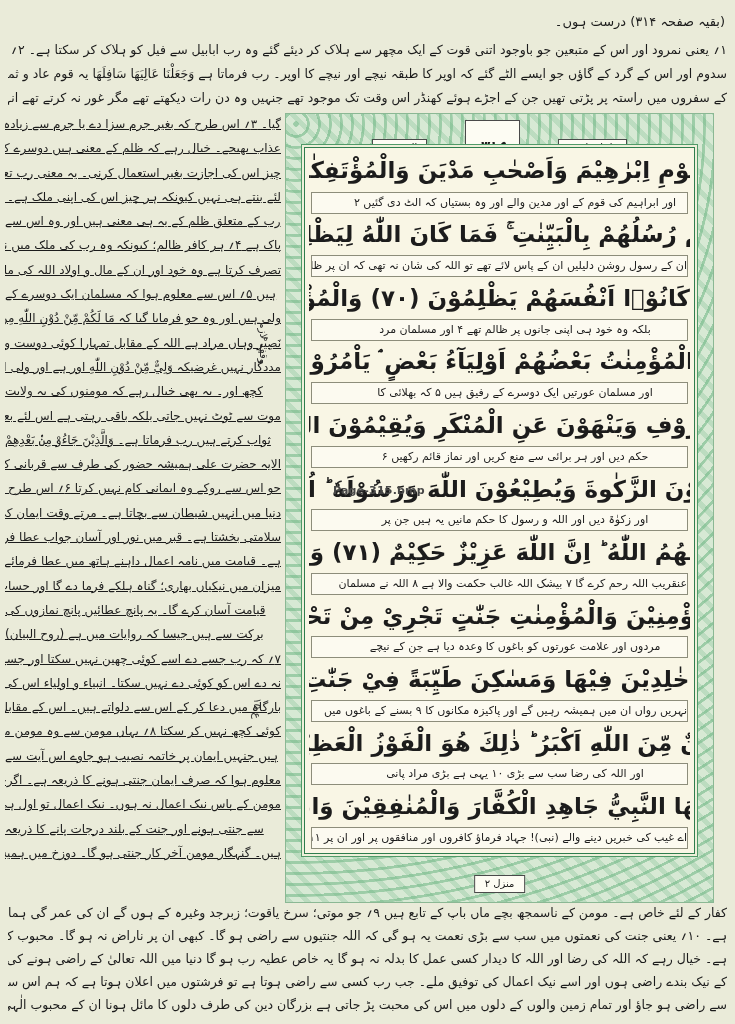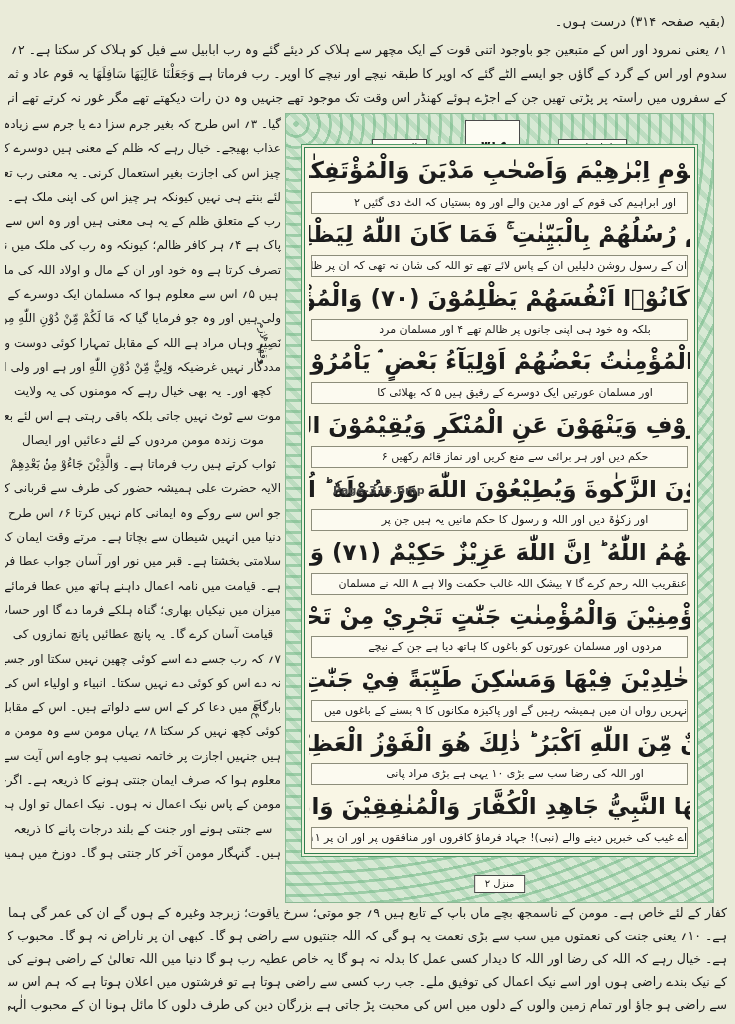--- a/index.html
+++ b/index.html
@@ -16,21 +16,21 @@
     position:absolute;top:14px;right:10px;left:10px;
     font-size:13px;text-align:right;white-space:nowrap;overflow:hidden;
   }
   .top-notes{position:absolute;top:38px;right:8px;left:8px;}
   .top-notes .c-line{height:24px;line-height:24px;font-size:12.5px;
     white-space:nowrap;overflow:hidden;text-align:right;}
 
   
   .margin-col{position:absolute;top:112px;left:5px;width:276px;}
   .margin-col .c-line{height:24.3px;line-height:24.3px;font-size:12px;
-    white-space:nowrap;overflow:hidden;text-align:center;}
+    white-space:nowrap;overflow:hidden;text-align:left;text-decoration:underline;}
 
   
   .quran-box{
     position:absolute;left:285px;top:113px;width:429px;height:790px;
     box-sizing:border-box;
     background-color:#d7e9d4;
     background-image:
       repeating-radial-gradient(circle at 10px 10px, rgba(108,181,130,.55) 0 2.5px, rgba(108,181,130,0) 3px 11px),
       repeating-linear-gradient(45deg, rgba(125,190,145,.30) 0 5px, rgba(255,255,255,0) 5px 13px);
     border:1px solid #8bb894;
@@ -113,34 +113,34 @@
       <div class="c-line">لئے بنتے ہی نہیں کیونکہ ہر چیز اس کی اپنی ملک ہے۔ لہٰذا</div>
       <div class="c-line">رب کے متعلق ظلم کے یہ ہی معنی ہیں اور وہ اس سے</div>
       <div class="c-line">پاک ہے ۴؍ ہر کافر ظالم؛ کیونکہ وہ رب کی ملک میں ناجائز</div>
       <div class="c-line">تصرف کرتا ہے وہ خود اور ان کے مال و اولاد اللہ کی ملک</div>
       <div class="c-line">ہیں ۵؍ اس سے معلوم ہوا کہ مسلمان ایک دوسرے کے</div>
       <div class="c-line">ولی ہیں اور وہ جو فرمایا گیا کہ مَا لَكُمْ مِّنْ دُوْنِ اللّٰهِ مِنْ وَّلِيٍّ وَّلَا</div>
       <div class="c-line">نَصِيْرٍ وہاں مراد ہے اللہ کے مقابل تمہارا کوئی دوست و</div>
       <div class="c-line">مددگار نہیں غرضیکہ وَلِيٌّ مِّنْ دُوْنِ اللّٰهِ اور ہے اور ولی اللہ</div>
       <div class="c-line">کچھ اور۔ یہ بھی خیال رہے کہ مومنوں کی یہ ولایت</div>
       <div class="c-line">موت سے ٹوٹ نہیں جاتی بلکہ باقی رہتی ہے اس لئے بعد</div>
-      <div class="c-line">موت زندہ مومن مردوں کے لئے دعائیں اور ایصال</div>
       <div class="c-line">ثواب کرتے ہیں رب فرماتا ہے۔ وَالَّذِيْنَ جَاءُوْ مِنْۢ بَعْدِهِمْ</div>
       <div class="c-line">الایہ حضرت علی ہمیشہ حضور کی طرف سے قربانی کرتے تھے</div>
       <div class="c-line">جو اس سے روکے وہ ایمانی کام نہیں کرتا ۶؍ اس طرح کہ</div>
       <div class="c-line">دنیا میں انہیں شیطان سے بچاتا ہے۔ مرتے وقت ایمان کی</div>
       <div class="c-line">سلامتی بخشتا ہے۔ قبر میں نور اور آسان جواب عطا فرماتا</div>
       <div class="c-line">ہے۔ قیامت میں نامہ اعمال داہنے ہاتھ میں عطا فرمائے گا</div>
       <div class="c-line">میزان میں نیکیاں بھاری؛ گناہ ہلکے فرما دے گا اور حساب</div>
       <div class="c-line">قیامت آسان کرے گا۔ یہ پانچ عطائیں پانچ نمازوں کی</div>
+      <div class="c-line">برکت سے ہیں جیسا کہ روایات میں ہے (روح البیان)</div>
       <div class="c-line">۷؍ کہ رب جسے دے اسے کوئی چھین نہیں سکتا اور جسے</div>
       <div class="c-line">نہ دے اس کو کوئی دے نہیں سکتا۔ انبیاء و اولیاء اس کی</div>
       <div class="c-line">بارگاہ میں دعا کر کے اس سے دلواتے ہیں۔ اس کے مقابل</div>
       <div class="c-line">کوئی کچھ نہیں کر سکتا ۸؍ یہاں مومن سے وہ مومن مراد</div>
-      <div class="c-line">ہیں جنہیں اجازت پر خاتمہ نصیب ہو جاوے اس آیت سے</div>
+      <div class="c-line">ہیں جنہیں ایمان پر خاتمہ نصیب ہو جاوے اس آیت سے</div>
       <div class="c-line">معلوم ہوا کہ صرف ایمان جنتی ہونے کا ذریعہ ہے۔ اگرچہ</div>
       <div class="c-line">مومن کے پاس نیک اعمال نہ ہوں۔ نیک اعمال تو اول ہی</div>
       <div class="c-line">سے جنتی ہونے اور جنت کے بلند درجات پانے کا ذریعہ</div>
       <div class="c-line">ہیں۔ گنہگار مومن آخر کار جنتی ہو گا۔ دوزخ میں ہمیشگی</div>
     </div>
 
   <div class="quran-box">
 
     <div class="box-header">
       <span class="chip">واعلموا ۱۰</span>
@@ -189,21 +189,21 @@
         <div class="q-line arabic">
         <span>سَيَرْحَمُهُمُ اللّٰهُ ؕ اِنَّ اللّٰهَ عَزِيْزٌ حَكِيْمٌ (۷۱) وَعَدَ اللّٰهُ</span>
       </div>
         <div class="q-line urdu">
         <span>عنقریب اللہ رحم کرے گا ۷ بیشک اللہ غالب حکمت والا ہے ۸ اللہ نے مسلمان</span>
       </div>
         <div class="q-line arabic">
         <span>الْمُؤْمِنِيْنَ وَالْمُؤْمِنٰتِ جَنّٰتٍ تَجْرِيْ مِنْ تَحْتِهَا</span>
       </div>
         <div class="q-line urdu">
-        <span>مردوں اور مسلمان عورتوں کو باغوں کا ہاتھ دیا ہے جن کے نیچے</span>
+        <span>مردوں اور علامت عورتوں کو باغوں کا وعدہ دیا ہے جن کے نیچے</span>
       </div>
         <div class="q-line arabic">
         <span>الْاَنْهٰرُ خٰلِدِيْنَ فِيْهَا وَمَسٰكِنَ طَيِّبَةً فِيْ جَنّٰتِ عَدْنٍ ؕ</span>
       </div>
         <div class="q-line urdu">
         <span>نہریں رواں ان میں ہمیشہ رہیں گے اور پاکیزہ مکانوں کا ۹ بسنے کے باغوں میں</span>
       </div>
         <div class="q-line arabic">
         <span>وَرِضْوَانٌ مِّنَ اللّٰهِ اَكْبَرُ ؕ ذٰلِكَ هُوَ الْفَوْزُ الْعَظِيْمُ (۷۲)</span>
       </div>

